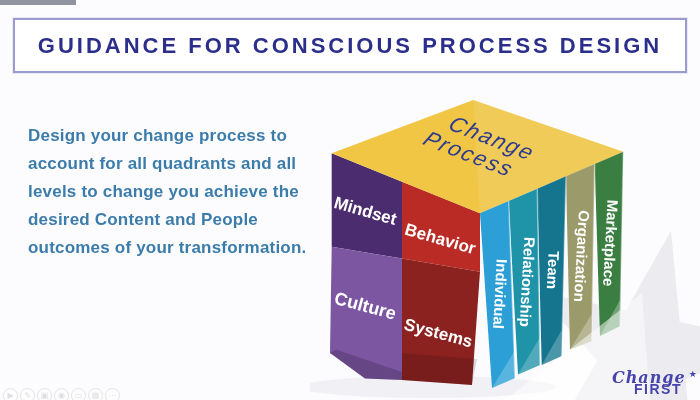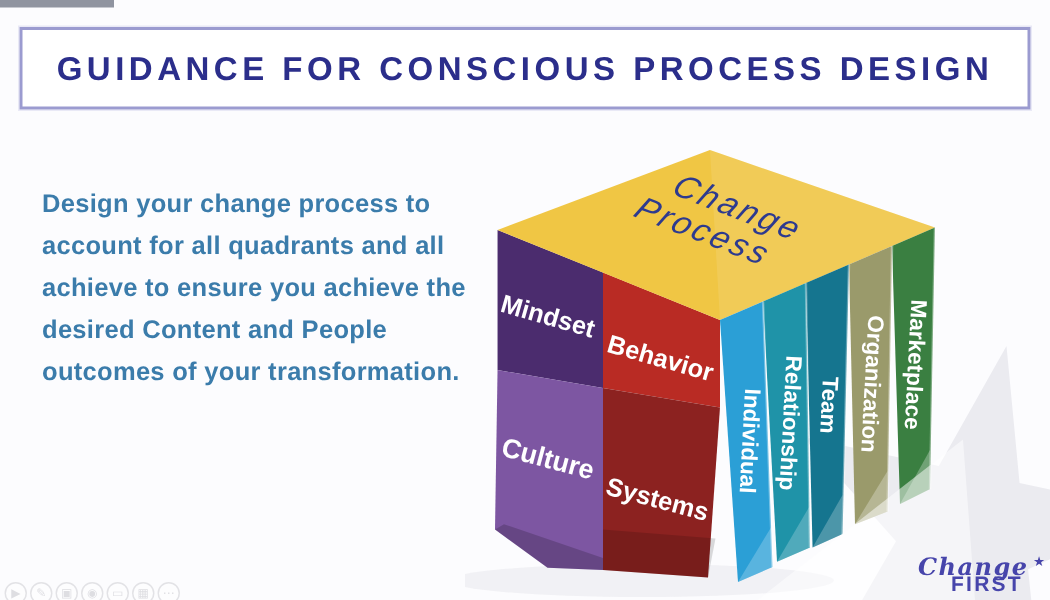--- a/index.html
+++ b/index.html
@@ -64,21 +64,21 @@
 </style>
 </head>
 <body style="background-color: rgb(252, 252, 254);">
 
 <div class="artifact-bar"></div>
 
 <div class="title-box" style="border-color: rgb(155, 155, 208);">
   <h1 style="color: rgb(43, 46, 139);">GUIDANCE FOR CONSCIOUS PROCESS DESIGN</h1>
 </div>
 
-<div class="body-text" style="color: rgb(59, 124, 171);">Design your change process to account for all quadrants and all achieve to ensure you achieve the desired Content and People outcomes of your transformation.</div>
+<div class="body-text" style="color: rgb(59, 124, 171);">Design your change process to account for all quadrants and all levels to change you achieve the desired Content and People outcomes of your transformation.</div>
 
 <div class="star-watermark"></div>
 
 <svg class="cube-svg" viewBox="0 0 340 310" xmlns="http://www.w3.org/2000/svg">
 
   <ellipse cx="118" cy="297" rx="128" ry="11" fill="#e9e9ee" opacity="0.6"></ellipse>
 
   <polygon points="21.7,63.3 92,91.7 92,168.6 21.7,156.7" fill="#4b2c6e"></polygon>
   <polygon points="92,91.7 170,123.3 170,181.7 92,168.6" fill="#b92b24"></polygon>
   <polygon points="21.7,156.7 92,168.6 92,290 55,288.5 20,263" fill="#7d56a2"></polygon>

